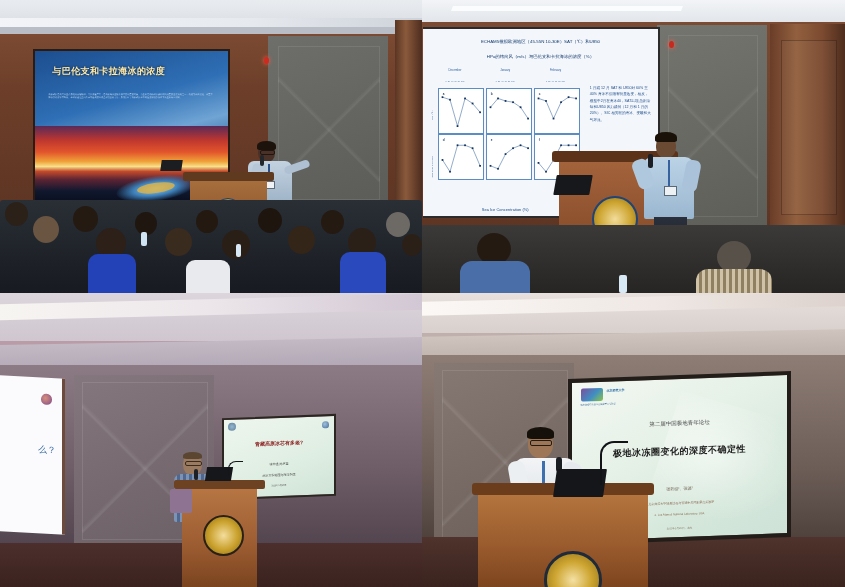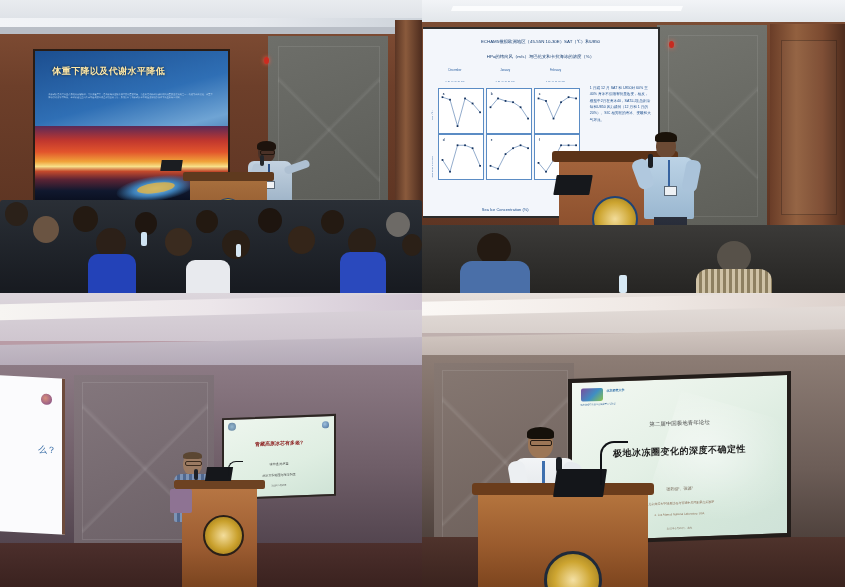--- a/index.html
+++ b/index.html
@@ -183,21 +183,21 @@
     <div class="ceil2"></div>
     <div class="ceil3"></div>
     <div class="backwall"></div>
     <div class="panelwall"></div>
     <div class="doorframe"></div>
     <div class="redlight"></div>
 
     <div class="screen scr">
       <div class="sunset"></div>
       <div class="krill"></div>
-      <div class="slidetitle">体重下降以及代谢水平降低</div>
+      <div class="slidetitle">与巴伦支和卡拉海冰的浓度</div>
       <div class="slidebody tiny">南极磷虾是南大洋生态系统的关键物种，其资源量巨大，是南极海洋生物资源开发的重要对象。负生长是南极磷虾越冬期间的重要生存策略之一，表现为体长缩短、体重下降以及代谢水平降低。本研究通过室内培养实验与野外调查相结合的方法，系统分析了南极磷虾在不同温度与饱食条件下的生长响应机制。</div>
     </div>
 
     <div class="person" style="left:248px;top:142px;">
       <div class="head" style="left:10px;top:0;width:17px;height:20px;background:#4a3127;"></div>
       <div style="position:absolute;left:9px;top:-1px;width:19px;height:9px;background:#1d130d;border-radius:50% 50% 20% 20%;"></div>
       <div style="position:absolute;left:12px;top:8px;width:13px;height:3px;border:.8px solid #20160f;border-radius:2px;"></div>
       <div class="body" style="left:0;top:19px;width:44px;height:41px;background:linear-gradient(180deg,#c3d2e0,#9fb4c8);border-radius:6px 7px 2px 2px;"></div>
       <div style="position:absolute;left:36px;top:21px;width:26px;height:8px;background:#aec0d2;transform:rotate(-19deg);border-radius:4px;"></div>
       <div style="position:absolute;left:3px;top:22px;width:14px;height:20px;background:#b7c7d7;transform:rotate(14deg);border-radius:4px;"></div>

